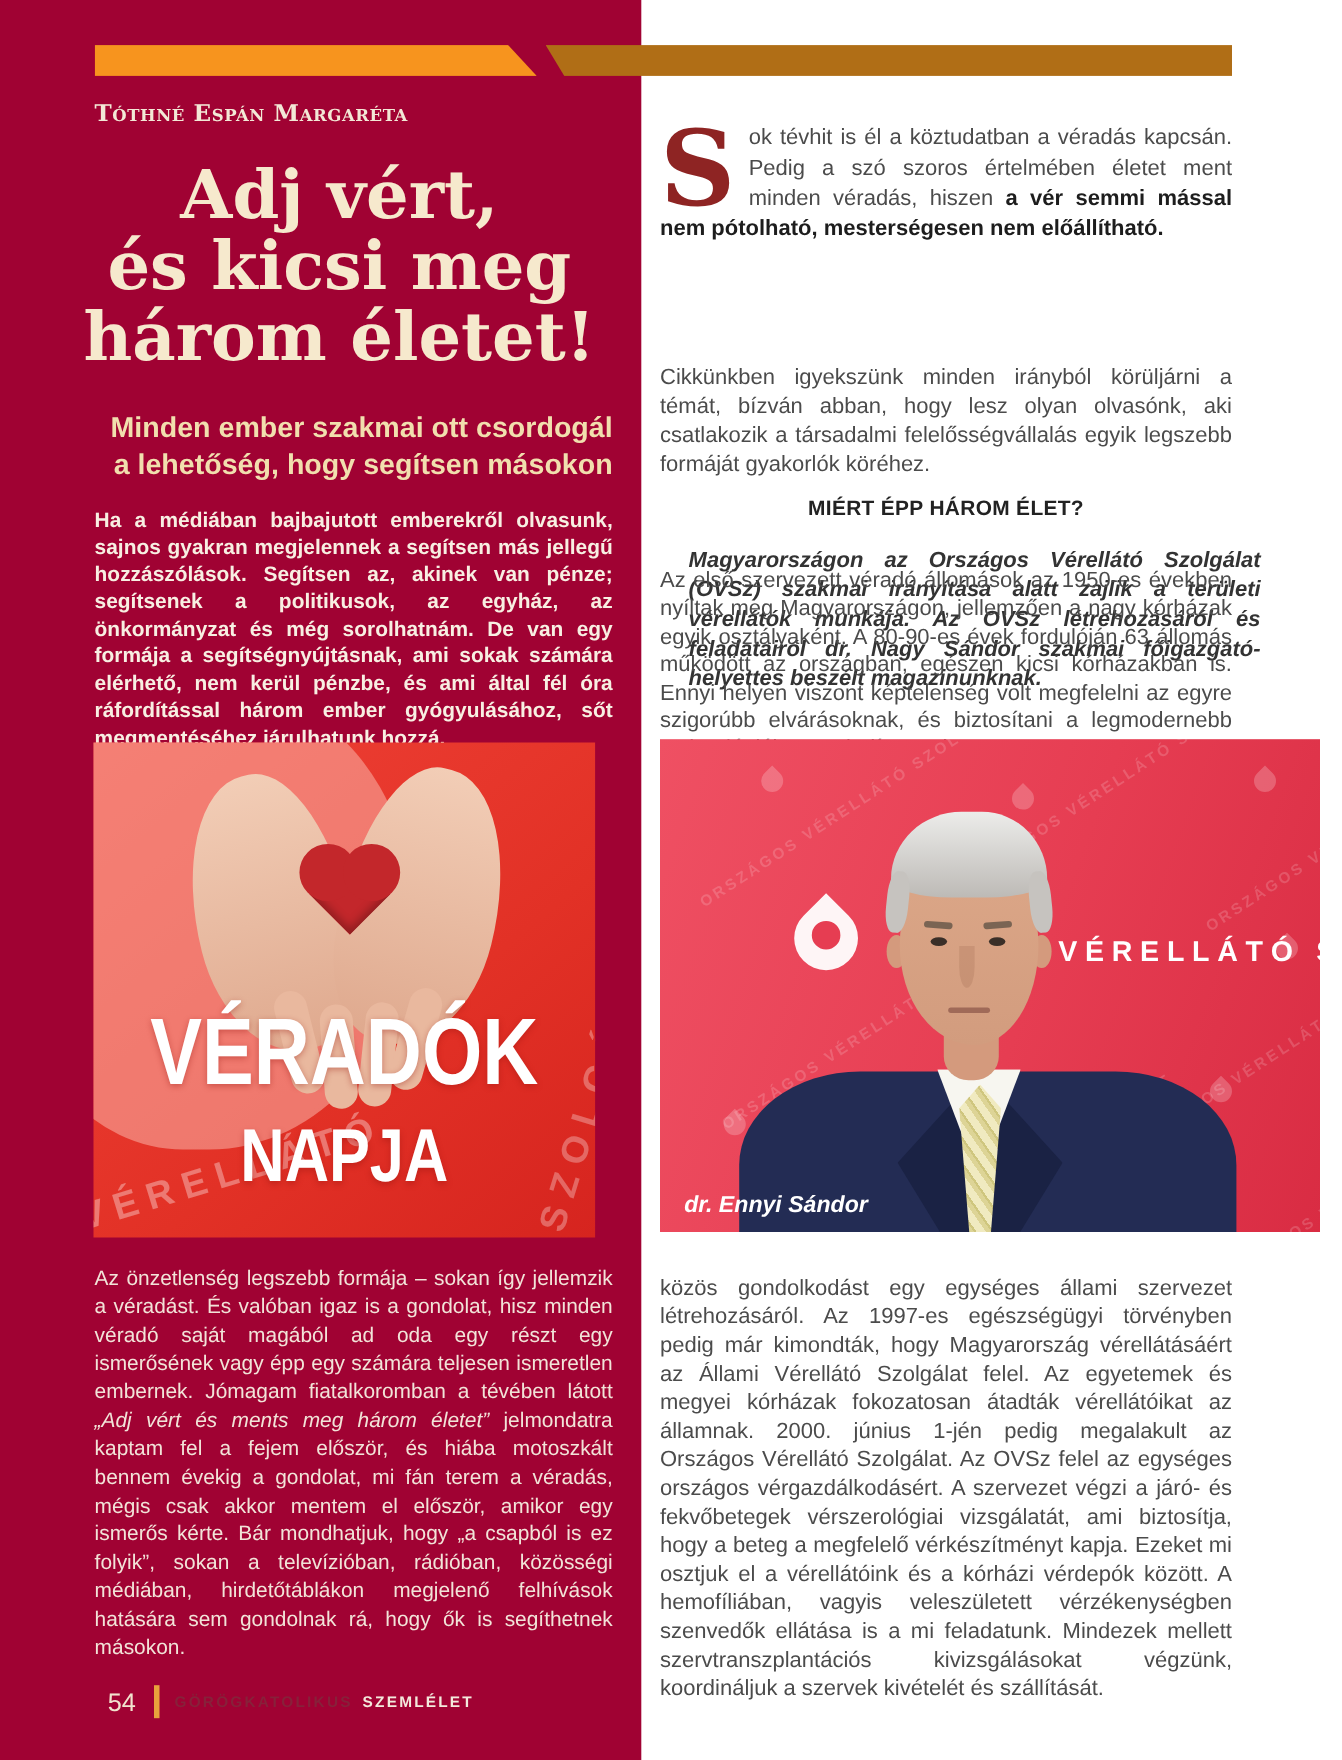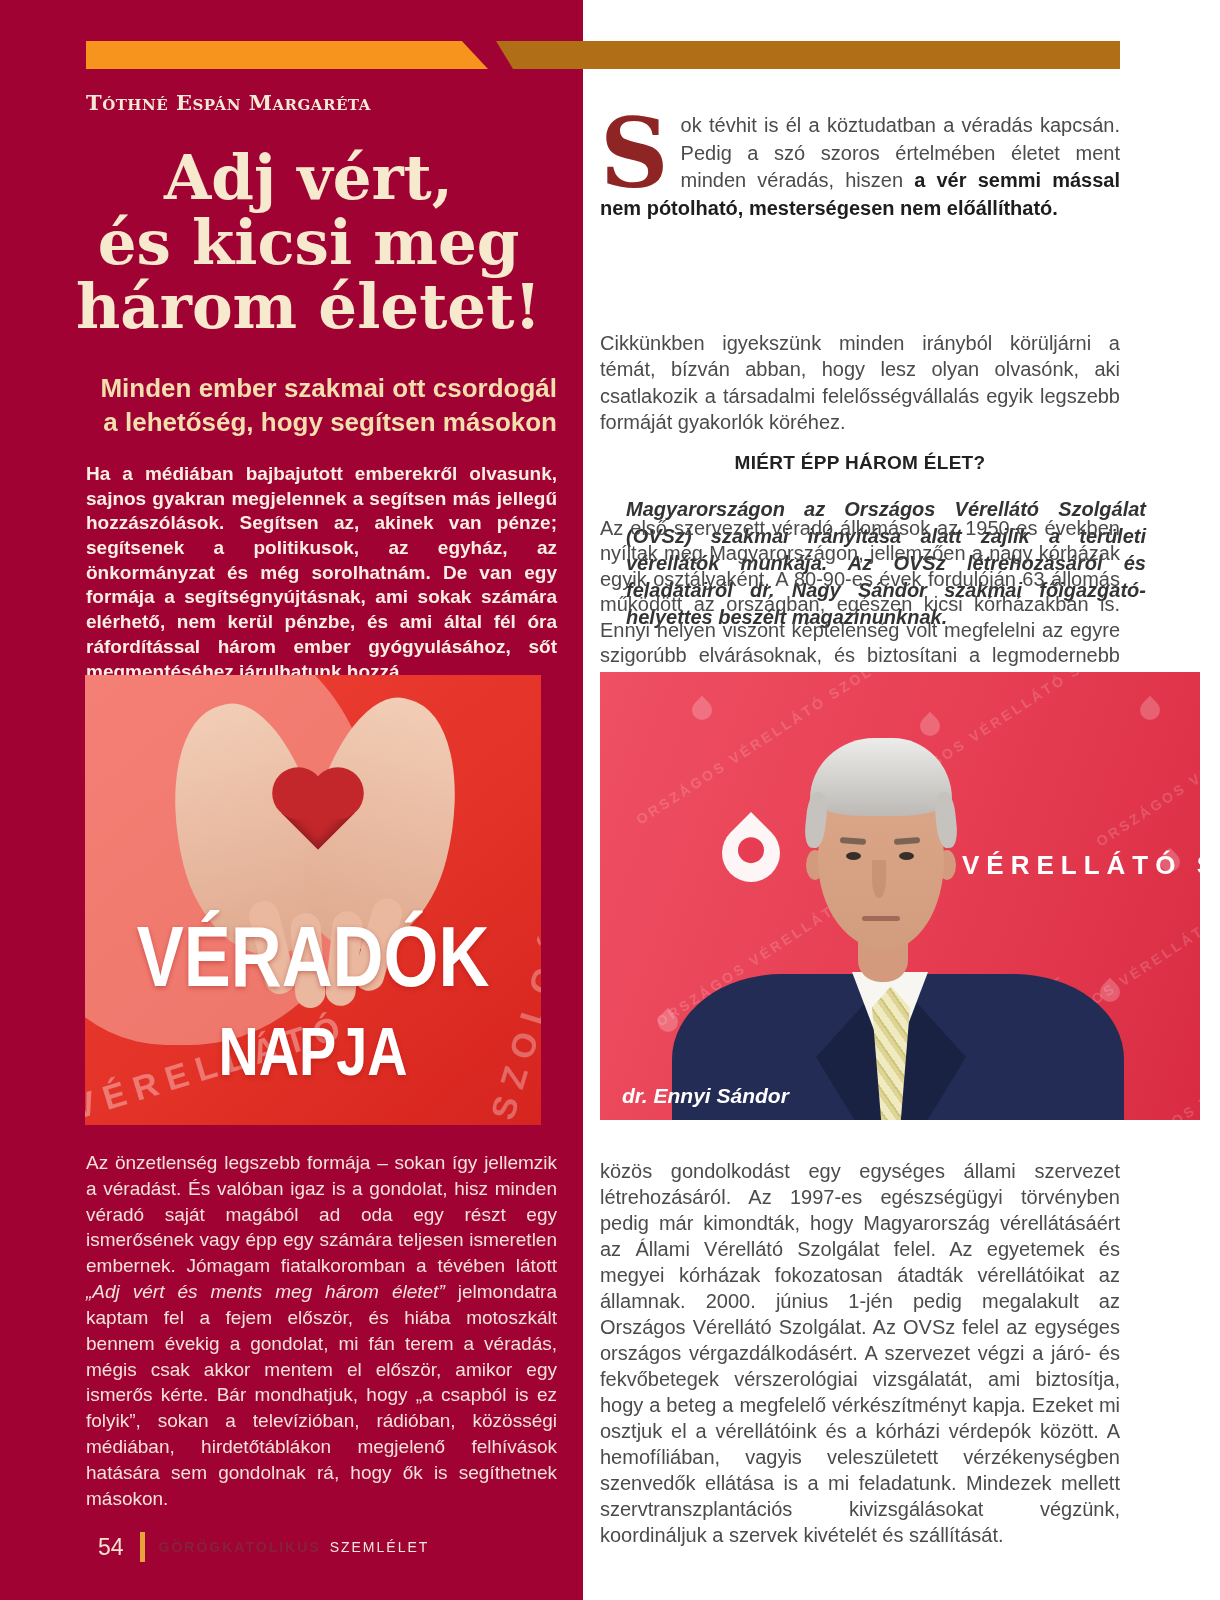--- a/index.html
+++ b/index.html
@@ -59,21 +59,21 @@
                  text-shadow:0 2px 6px rgba(150,20,15,.4);}
   .poster-title2{position:absolute;left:0;top:342px;width:100%;text-align:center;color:#fff;
                  font-weight:800;font-size:68px;line-height:1;transform:scaleX(.82);
                  text-shadow:0 2px 6px rgba(150,20,15,.4);}
 
   
   .footer{position:absolute;left:98px;top:1518px;display:flex;align-items:center;z-index:3;margin-top:14px;}
   .pagenum{font-size:23px;color:#f1e3ce;}
   .gold-bar{display:inline-block;width:5px;height:30px;background:var(--gold,#e8a23c);margin:0 14px 0 16px;}
   .mag1{font-size:14px;letter-spacing:2px;font-weight:600;color:#87213a;}
-  .mag2{font-size:14px;letter-spacing:2px;font-weight:400;color:#f3e9dc;margin-left:9px;}
+  .mag2{font-size:14px;letter-spacing:2px;font-weight:700;color:#f3e9dc;margin-left:9px;}
 
   
   .rcol{position:absolute;left:600px;width:520px;margin:0;text-align:justify;
         font-size:20px;line-height:1.32;color:var(--body_gray,#4b4b4b);z-index:1;}
   .lead{top:112px;line-height:1.38;}
   .dropcap{float:left;font-family:"DejaVu Serif",serif;font-weight:700;font-size:95px;
            line-height:76px;color:var(--dropcap_red,#8e2423);margin:4px 12px 0 0;}
   .lead b{color:#1d1d1d;}
   .p1{top:330px;}
   .heading{position:absolute;left:600px;top:452px;width:520px;margin:0;text-align:center;

